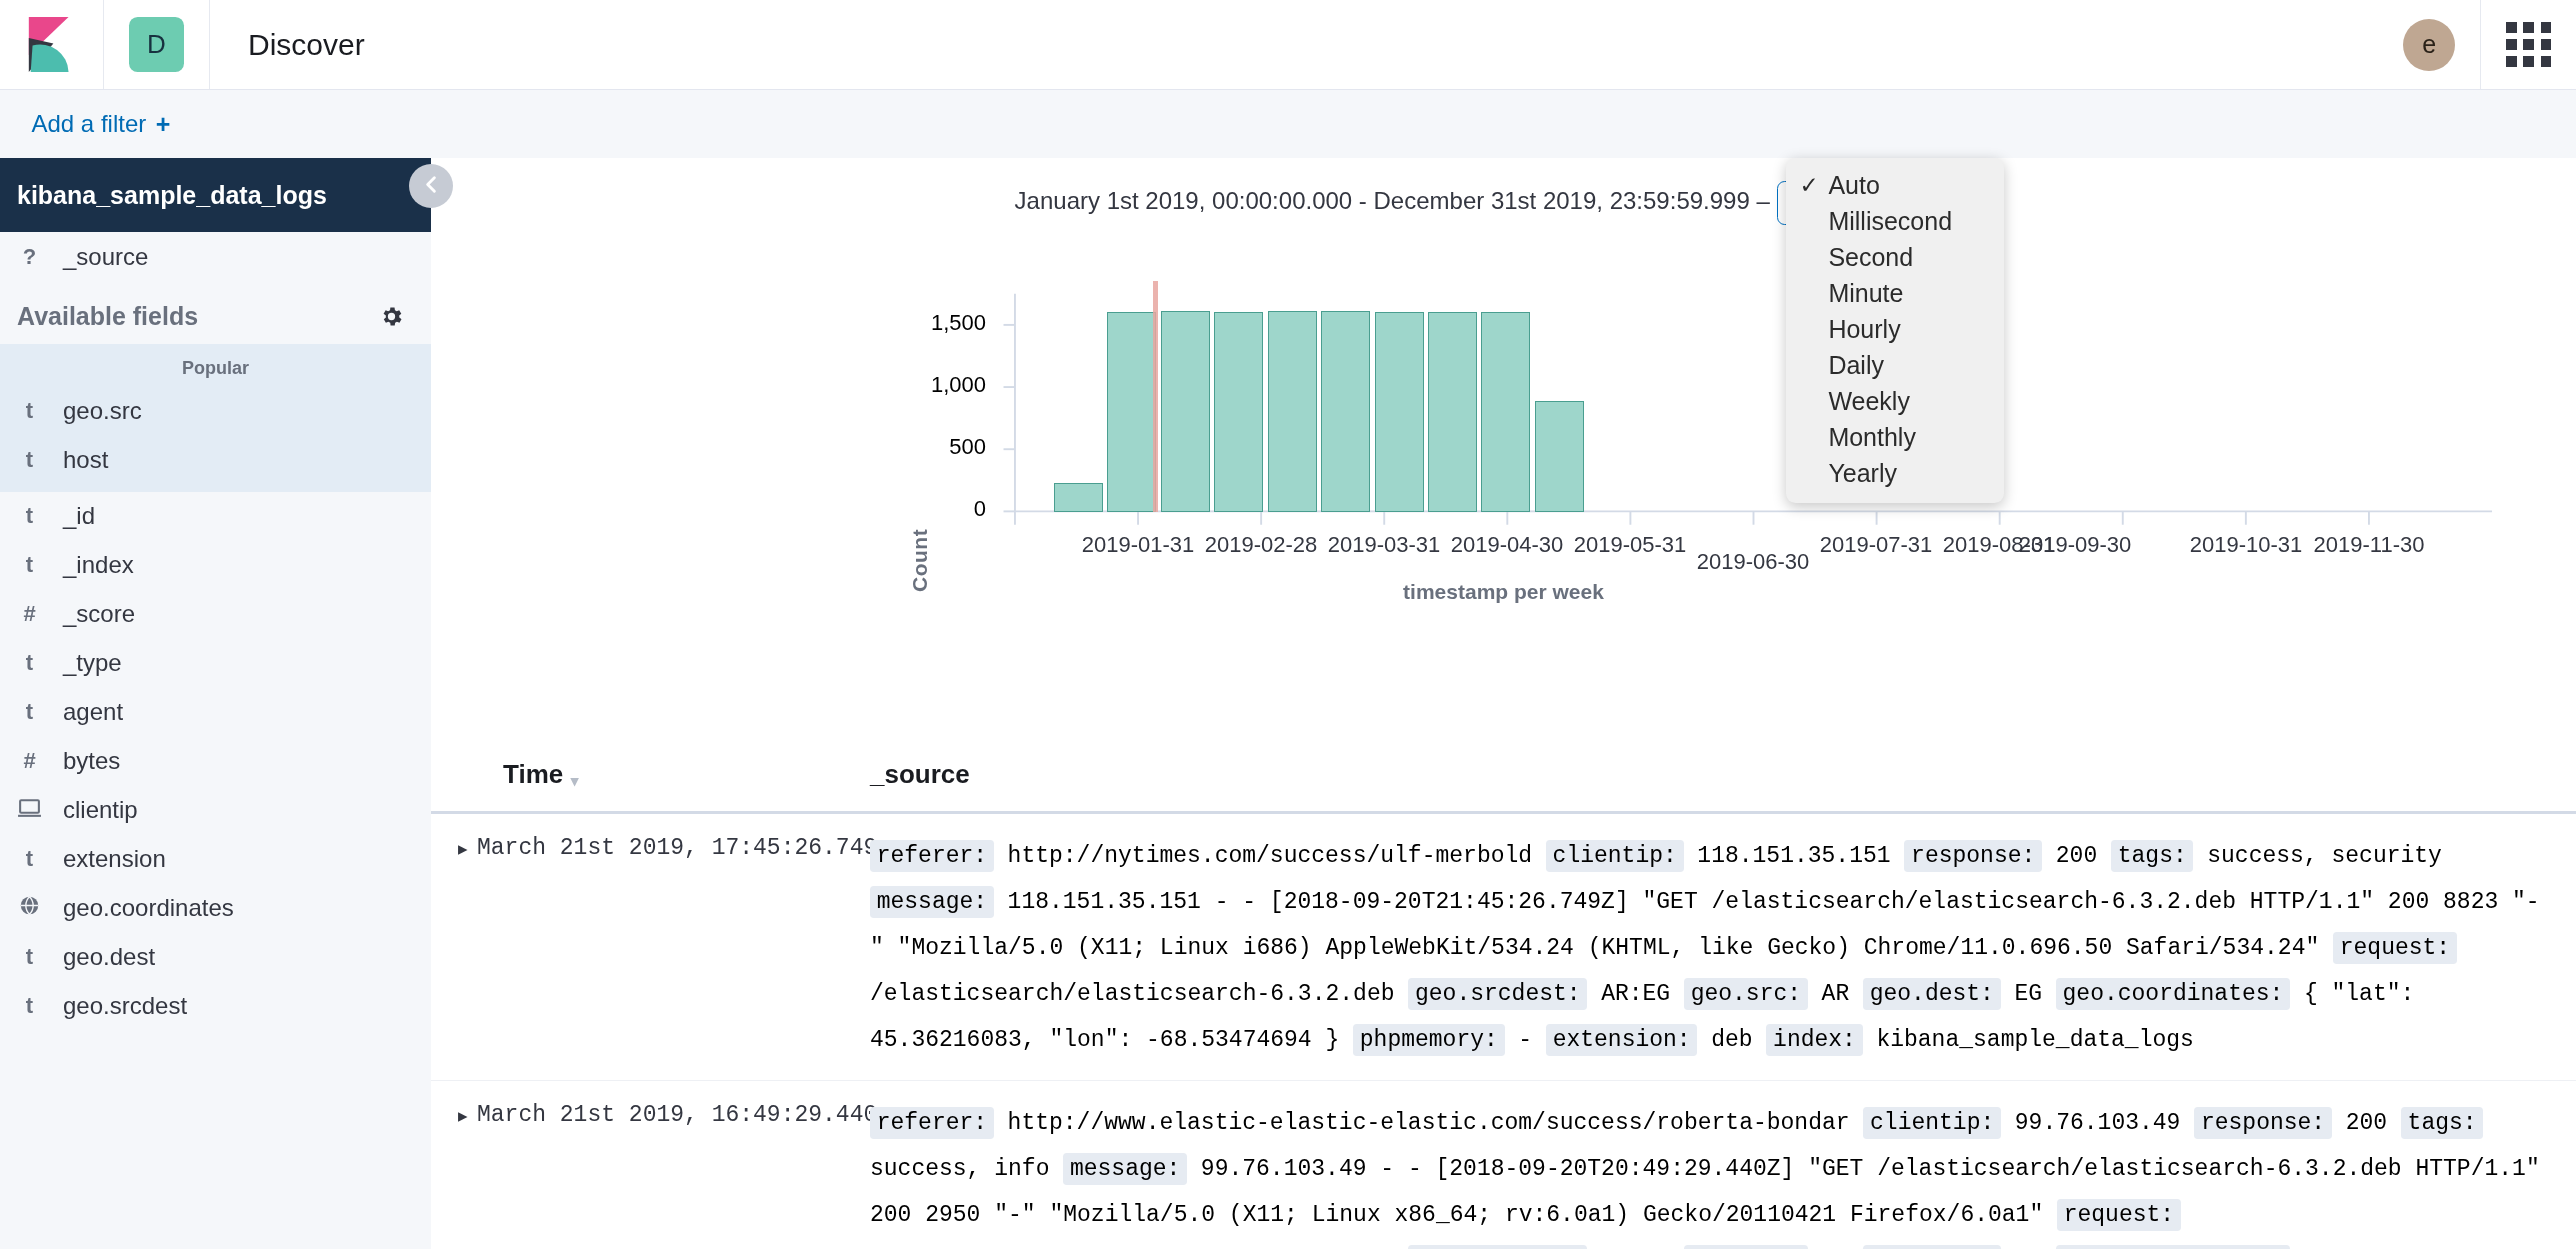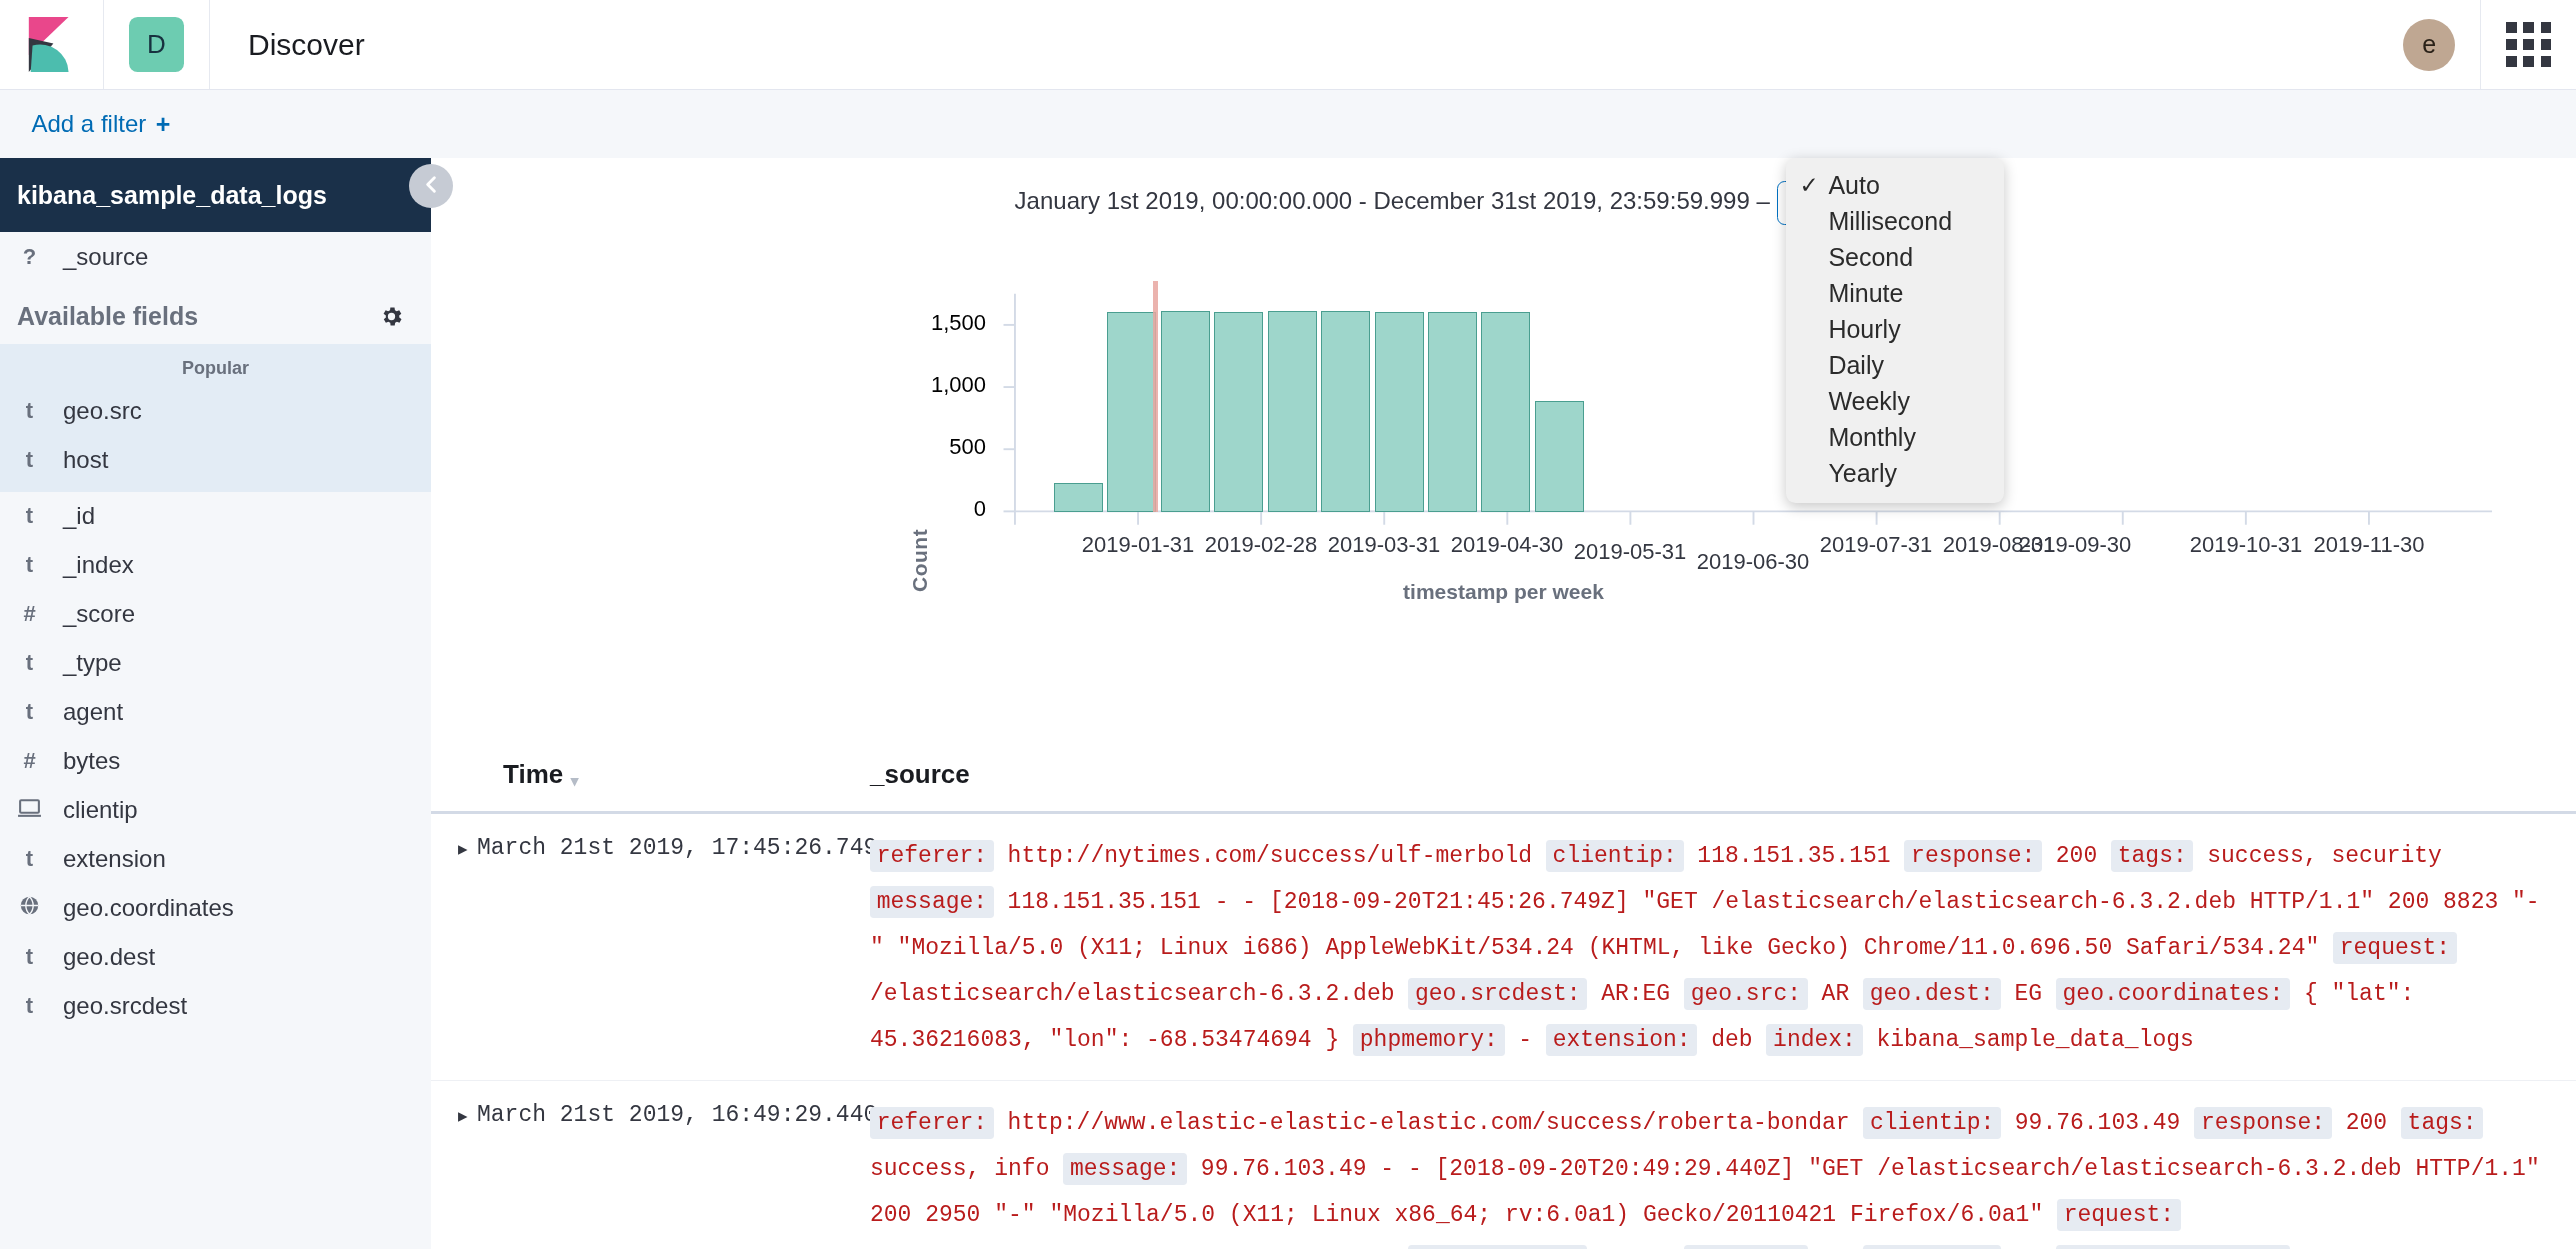--- a/index.html
+++ b/index.html
@@ -163,21 +163,21 @@
   .drow .caret {
     width: 46px; padding-left: 27px; font-size: 19px; color: #343741;
     cursor: pointer; padding-top: 3.8px;
   }
   .drow .dtime {
     width: 393px; font-family: "Liberation Mono", monospace;
     font-size: 23px; color: #343741; white-space: nowrap; padding-top: 1.9px;
   }
   .drow .dsrc {
     flex: 1; font-family: "Liberation Mono", monospace;
-    font-size: 23px; color: #b91c1c; line-height: 46px;
+    font-size: 23px; color: #000000; line-height: 46px;
     padding-right: 31px; word-break: break-word;
   }
   .k { background: #e6ebf2; border-radius: 3.8px; padding: 2.9px 6.7px; }
 </style>
 </head>
 <body>
 <div id="app">
 
 <div class="topnav">
   <div class="nav-cell">
@@ -344,21 +344,21 @@
           <div class="ytick" style="left:441px;top:271px;">0</div>
           <div class="ytick" style="left:441px;top:209px;">500</div>
           <div class="ytick" style="left:441px;top:147px;">1,000</div>
           <div class="ytick" style="left:441px;top:85px;">1,500</div>
         </div>
     <div id="xticks">
           <div class="xtick" style="left:707px;top:307px;">2019-01-31</div>
           <div class="xtick" style="left:830px;top:307px;">2019-02-28</div>
           <div class="xtick" style="left:953px;top:307px;">2019-03-31</div>
           <div class="xtick" style="left:1076px;top:307px;">2019-04-30</div>
-          <div class="xtick" style="left:1199px;top:314px;">2019-05-31</div>
+          <div class="xtick" style="left:1199px;top:307px;">2019-05-31</div>
           <div class="xtick" style="left:1322px;top:324px;">2019-06-30</div>
           <div class="xtick" style="left:1445px;top:307px;">2019-07-31</div>
           <div class="xtick" style="left:1568px;top:307px;">2019-08-31</div>
           <div class="xtick" style="left:1644px;top:307px;">2019-09-30</div>
           <div class="xtick" style="left:1815px;top:307px;">2019-10-31</div>
           <div class="xtick" style="left:1938px;top:307px;">2019-11-30</div>
         </div>
     <div id="bars">
           <div class="bar" style="left:623px;width:49px;height:29px;bottom:114px;"></div>
           <div class="bar" style="left:676px;width:49px;height:200px;bottom:114px;"></div>

